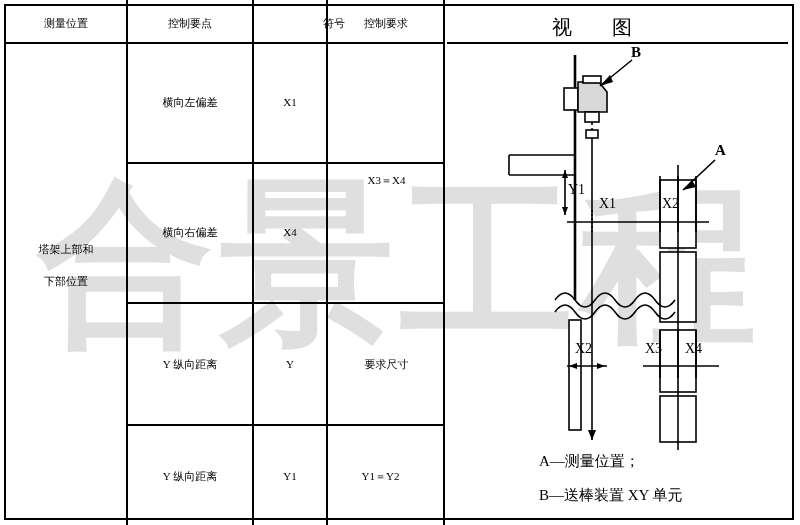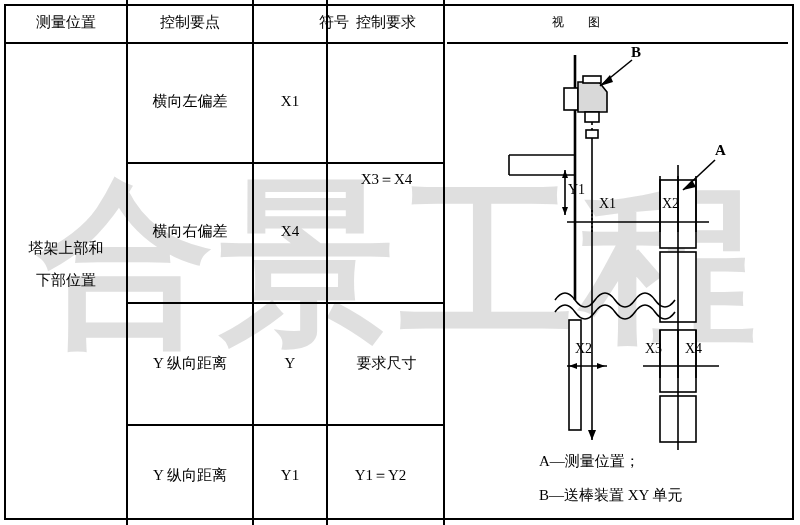--- a/index.html
+++ b/index.html
@@ -74,21 +74,21 @@
     height: 2px;
     background: #000;
   }
   .cell {
     position: absolute;
     display: flex;
     align-items: center;
     justify-content: center;
     text-align: center;
     font-family: "Liberation Serif", serif;
-    font-size: 15px;
+    font-size: 11px;
     color: #000;
     z-index: 14;
     line-height: 1.7;
   }
 
   
   #drawing {
     position: absolute;
     left: 447px;
     top: 0;
@@ -155,21 +155,21 @@
 
     <div class="cell" style="left:128px; top:452px; width:124px; height:48px;">Y 纵向距离</div>
     <div class="cell" style="left:254px; top:452px; width:72px; height:48px;">Y1</div>
     <div class="cell" style="left:328px; top:452px; width:105px; height:48px;">Y1＝Y2</div>
   </div>
 
   <div id="drawing">
 
     <div class="hline" style="left:0px; top:42px; width:341px; background:#000;"></div>
 
-    <div class="dtext" style="left:105px; top:14px; font-size:12px;">视　　图</div>
+    <div class="dtext" style="left:105px; top:14px; font-size:20px;">视　　图</div>
 
     <svg width="343" height="516" viewBox="0 0 343 516">
       <g stroke="#000" fill="none" stroke-width="1.6">
 
         <line x1="128" y1="55" x2="128" y2="300" stroke-width="2.6"></line>
         <line x1="128" y1="320" x2="128" y2="420" stroke-width="2.6"></line>
 
         <line x1="62" y1="155" x2="128" y2="155"></line>
         <line x1="62" y1="155" x2="62" y2="175"></line>
         <line x1="62" y1="175" x2="128" y2="175"></line>

